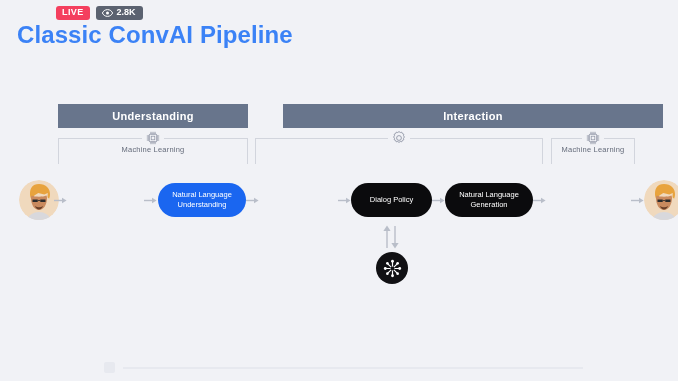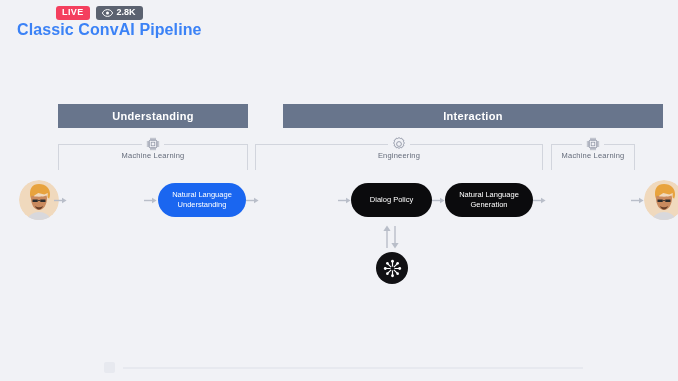--- a/index.html
+++ b/index.html
@@ -47,21 +47,21 @@
     align-items: center;
     gap: 4px;
   }
   .eye-icon { display: block; }
 
   
   .slide-title {
     position: absolute;
     top: 21px;
     left: 17px;
-    font-size: 16px;
+    font-size: 24px;
     font-weight: bold;
     color: #3b82f6;
     letter-spacing: .1px;
   }
 
   
   .section-bars {
     position: absolute;
     top: 104px;
     left: 0;
@@ -83,21 +83,21 @@
     font-weight: bold;
     letter-spacing: .3px;
   }
   #bar-understanding { left: 58px;  width: 190px; }
   #bar-interaction   { left: 255px; width: 380px; margin-left: 28px; }
   #bar-right         { left: 551px; width: 84px; background: #68758c; }
 
   
   .brackets {
     position: absolute;
-    top: 140px;
+    top: 134px;
     left: 0;
     width: 611px;
     height: 34px;
   }
   .bracket {
     position: absolute;
     top: 0;
     height: 30px;
   }
   .br-line-left, .br-line-right {
@@ -306,21 +306,20 @@
     <div class="br-line-left" style="left:0;   width:133px;"></div>
     <div class="br-line-right" style="right:0;  width:133px;"></div>
     <div class="br-side l"></div>
     <div class="br-side r"></div>
     <div class="br-icon">
       <svg width="16" height="16" viewBox="0 0 16 16">
         <path d="M8 1.6l1.3 .9 1.5-.3 .6 1.4 1.4 .6-.3 1.5 .9 1.3-.9 1.3 .3 1.5-1.4 .6-.6 1.4-1.5-.3-1.3 .9-1.3-.9-1.5 .3-.6-1.4-1.4-.6 .3-1.5-.9-1.3 .9-1.3-.3-1.5 1.4-.6 .6-1.4 1.5 .3z" fill="none" stroke="#8a90a0" stroke-width="0.85" stroke-linejoin="round"></path>
         <circle cx="8" cy="8" r="2.4" fill="none" stroke="#8a90a0" stroke-width="0.85"></circle>
       </svg>
     </div>
-    <div class="br-label">Engineering</div>
   </div>
 
   <div class="bracket" id="bracket-ml-right">
     <div class="br-line-left" style="left:0;   width:31px;"></div>
     <div class="br-line-right" style="right:0;  width:31px;"></div>
     <div class="br-side l"></div>
     <div class="br-side r"></div>
     <div class="br-icon">
       <svg width="16" height="16" viewBox="0 0 16 16">
         <rect x="4.2" y="4.2" width="7.6" height="7.6" rx="1" fill="none" stroke="#8a90a0" stroke-width="0.9"></rect>

